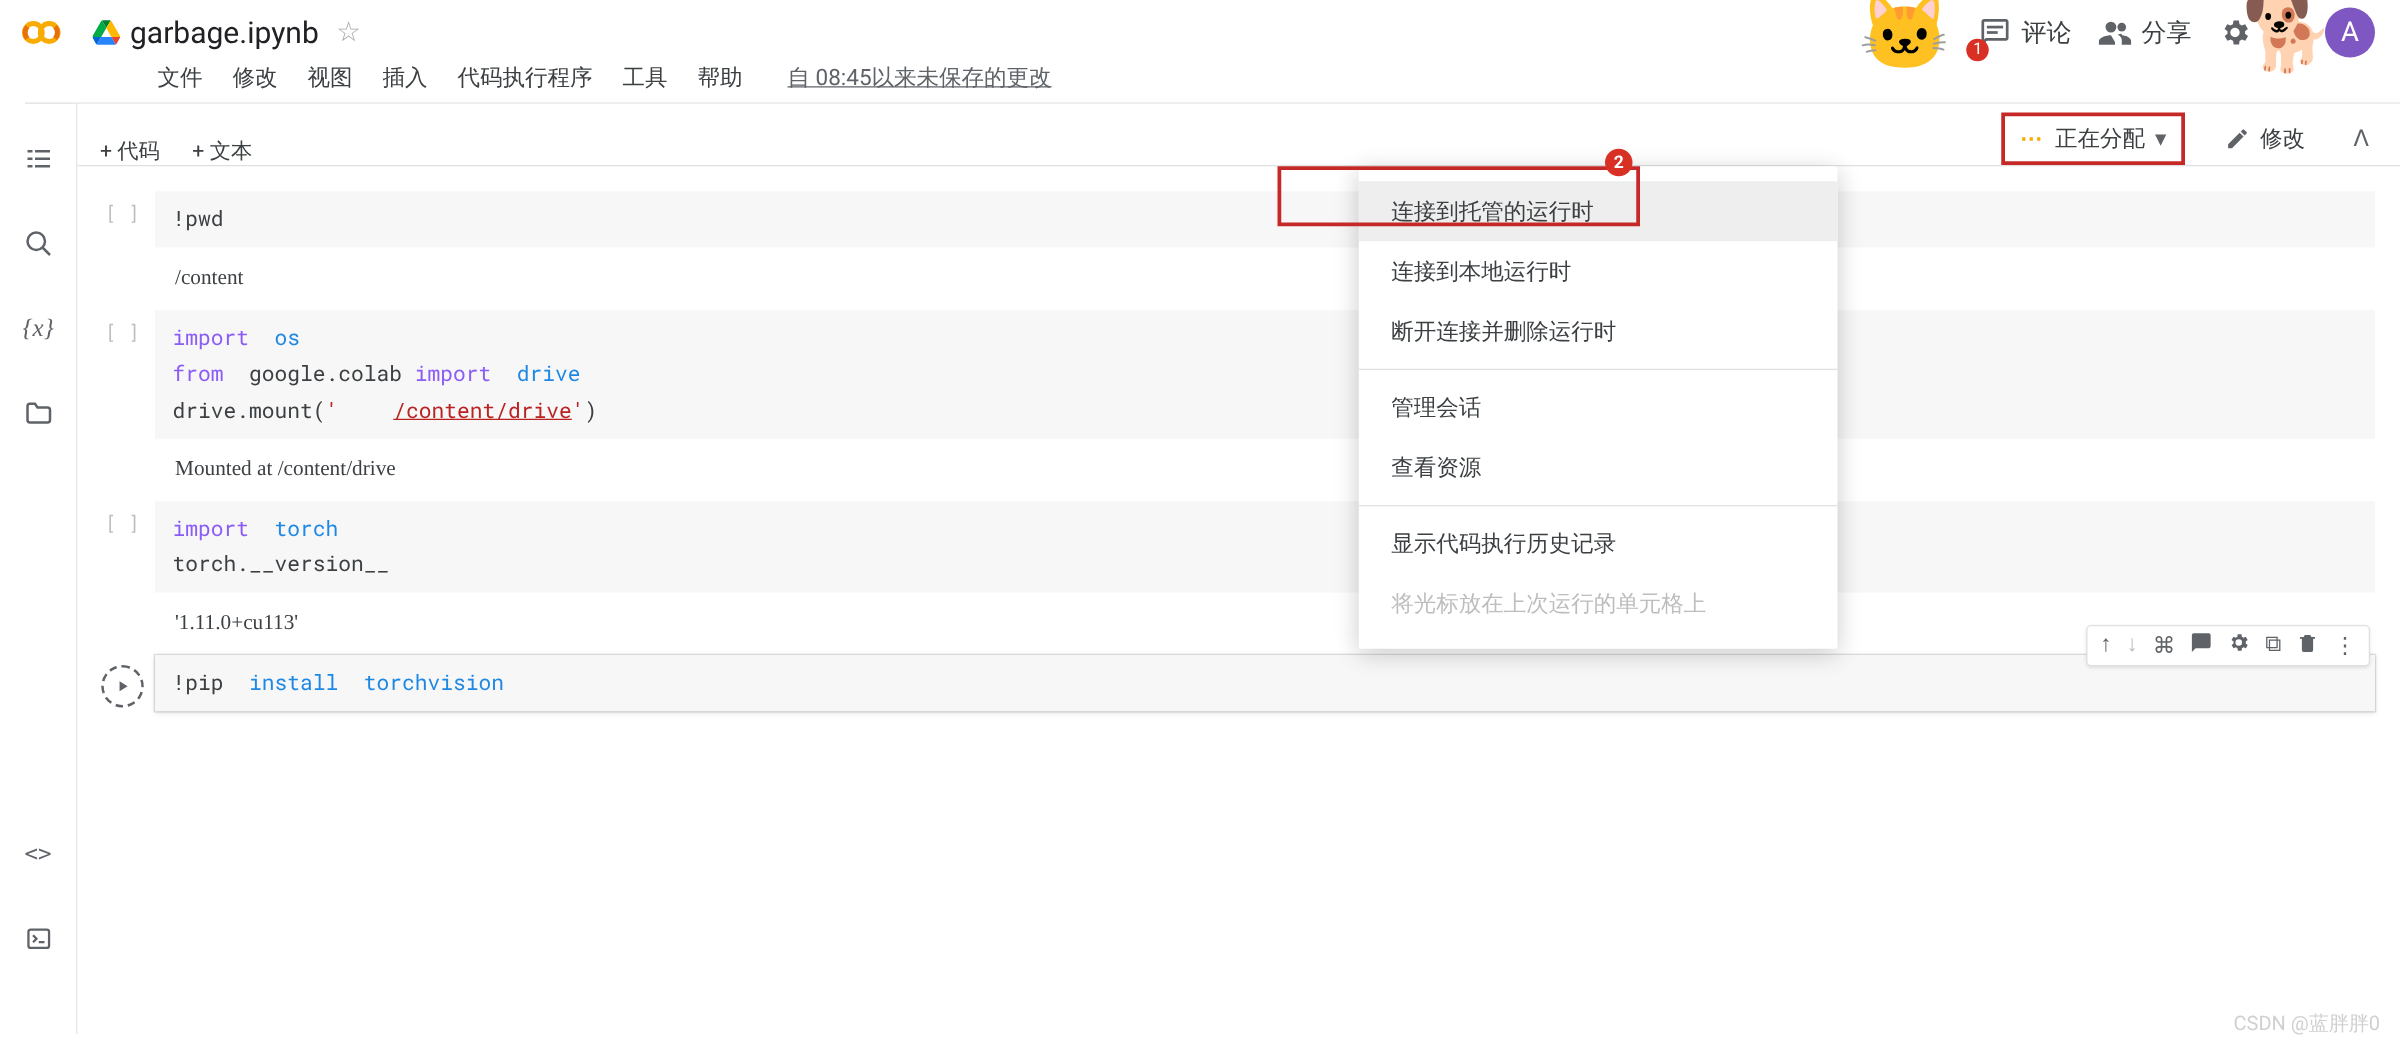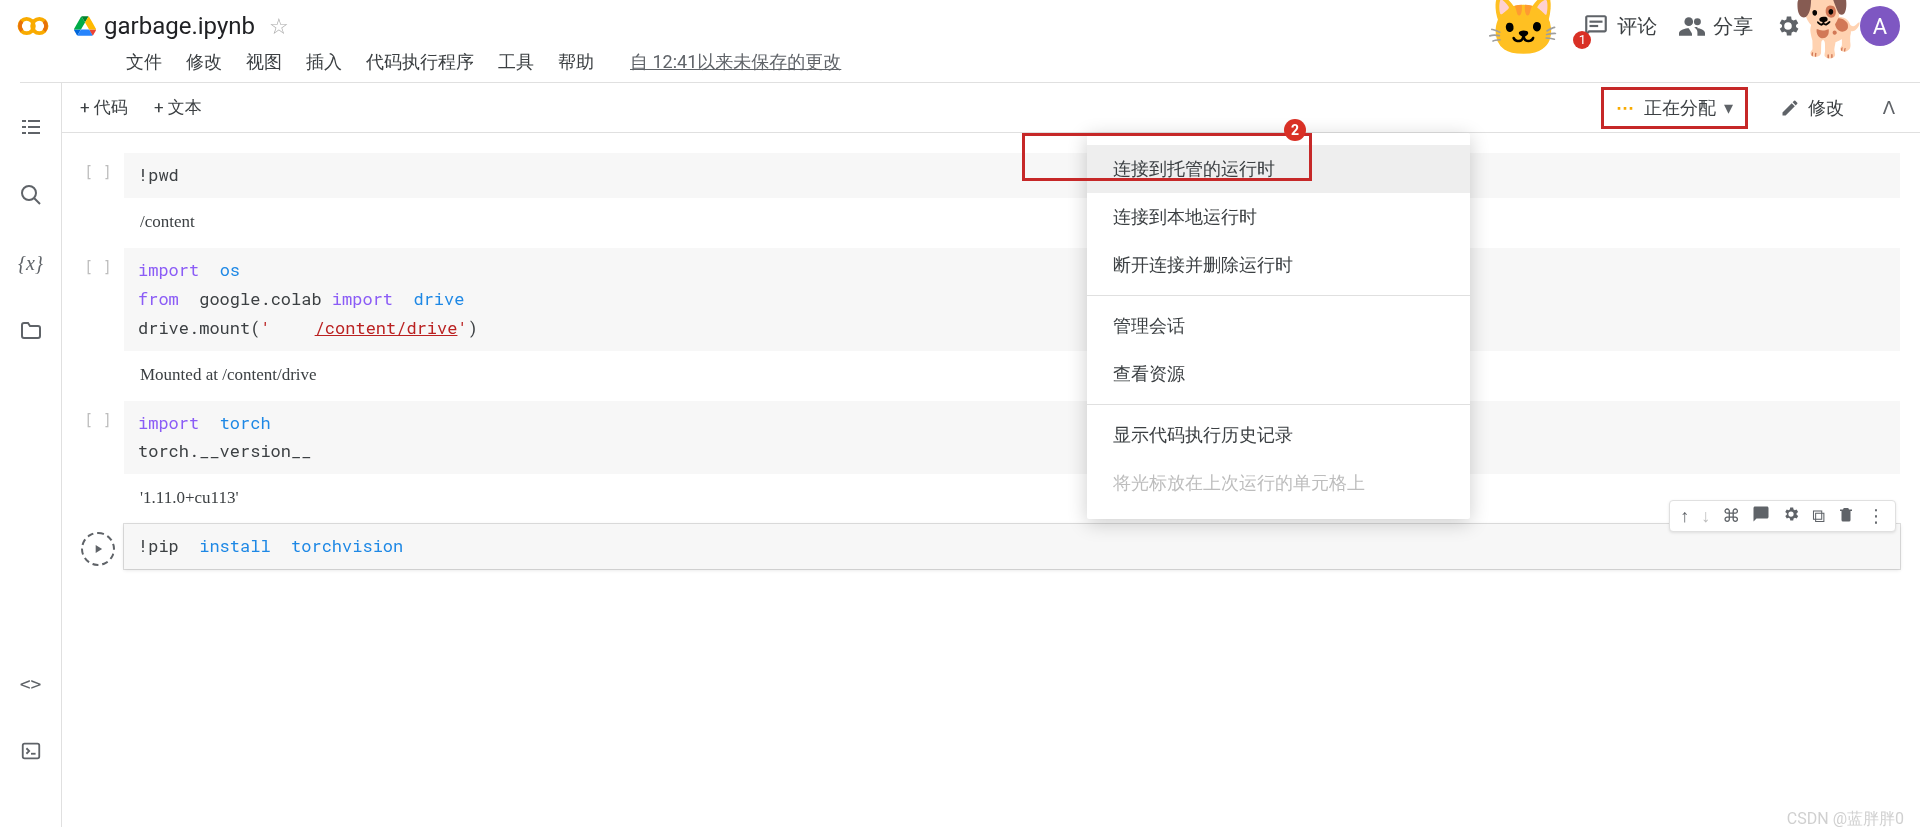--- a/index.html
+++ b/index.html
@@ -22,21 +22,21 @@
   .menubar .menu-item { cursor: pointer; color: #3c4043; }
   .last-save { color: #5f6368; text-decoration: underline; margin-left: 12px; }
   
   
   .main { display: flex; height: calc(100% - 92px); }
   .left-rail { width: 62px; border-right: 1px solid #e0e0e0; display: flex; flex-direction: column; align-items: center; padding-top: 32px; gap: 44px; color:#5f6368;}
   .left-rail .rail-icon { cursor: pointer; width:24px; height:24px; display:flex; align-items:center; justify-content:center;}
   .content { flex: 1; background: #fff; position: relative; }
   
   
-  .nb-toolbar { display: flex; align-items: center; height: 50px; padding: 0 18px; border-bottom: 1px solid #e0e0e0;}
+  .nb-toolbar { display: flex; align-items: flex-end; height: 50px; padding: 0 18px; border-bottom: 1px solid #e0e0e0;}
   .add-btn { display: flex; align-items: center; gap: 4px; margin-right: 26px; color: #3c4043; cursor: pointer; font-size:17px;}
   .toolbar-right { margin-left: auto; display: flex; align-items: center; gap: 24px;}
   .connect-btn { display:flex; align-items:center; gap:8px; padding: 6px 12px; cursor:pointer; position:relative;}
   .spinner-dots { color:#f9ab00; letter-spacing:2px; font-weight:bold;}
   .annot-box { border: 3px solid #c62828; }
   .edit-toolbar-btn { display:flex; align-items:center; gap:8px; cursor:pointer; padding:4px 8px;}
   .chevron-btn { width:26px; text-align:center; font-size:18px; cursor:pointer; color:#5f6368;}
   
   
   .cells { padding: 10px 20px 40px 10px; }
@@ -122,21 +122,21 @@
 </div>
 
 <div class="menubar">
   <span class="menu-item">文件</span>
   <span class="menu-item">修改</span>
   <span class="menu-item">视图</span>
   <span class="menu-item">插入</span>
   <span class="menu-item">代码执行程序</span>
   <span class="menu-item">工具</span>
   <span class="menu-item">帮助</span>
-  <span class="last-save">自 12:41以来未保存的更改</span>
+  <span class="last-save">自 08:45以来未保存的更改</span>
 </div>
 
 <div class="main">
   <div class="left-rail">
     <div class="rail-icon">
         <svg width="24" height="24" viewBox="0 0 24 24" fill="#5f6368">
           <rect x="3" y="5" width="4" height="2"></rect>
           <rect x="9" y="5" width="12" height="2"></rect>
           <rect x="3" y="11" width="4" height="2"></rect>
           <rect x="9" y="11" width="12" height="2"></rect>

